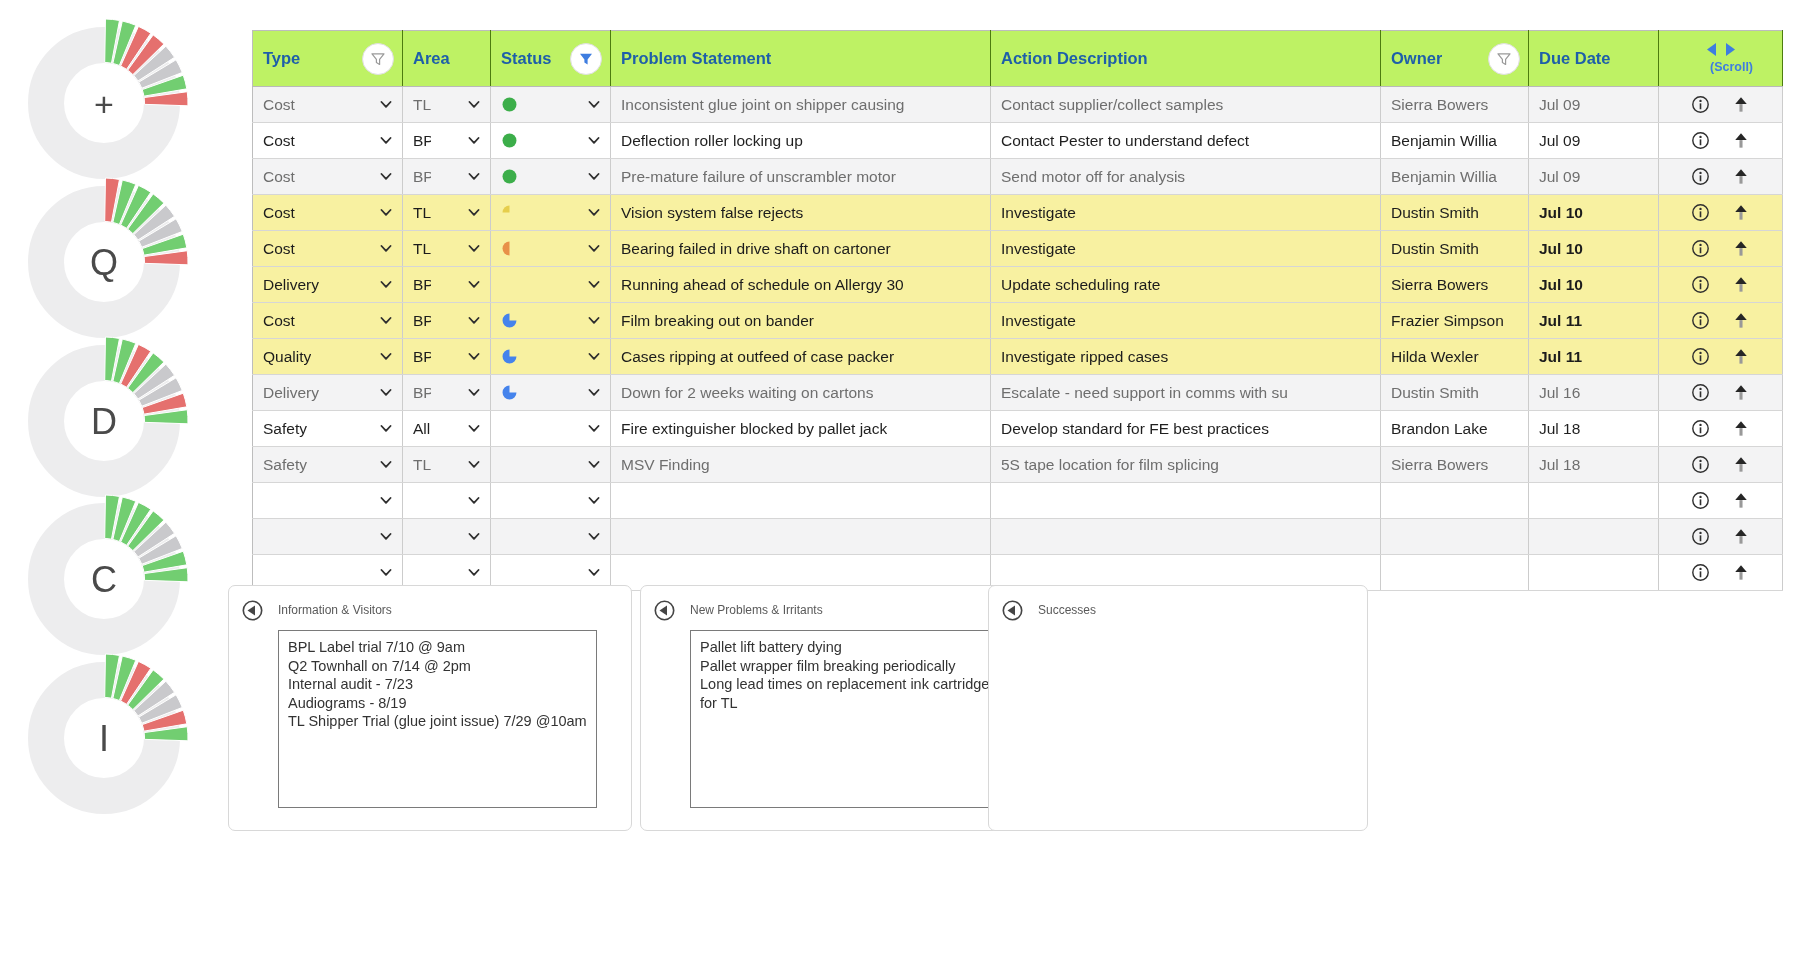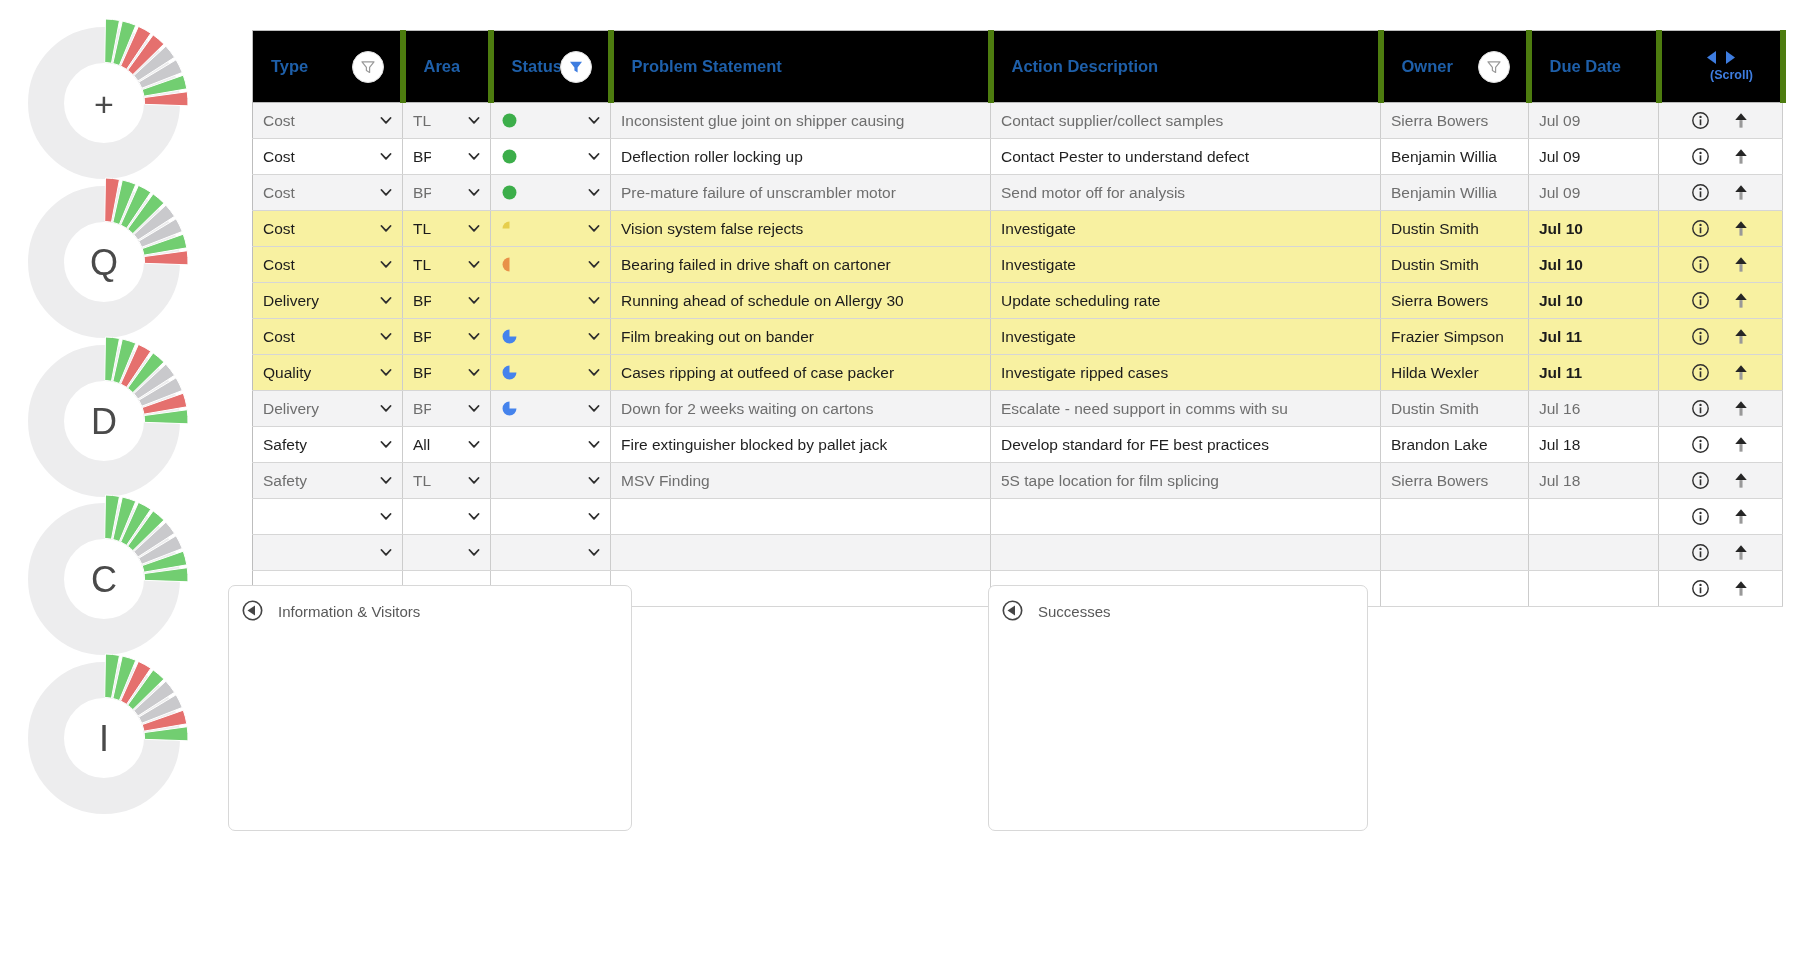--- a/index.html
+++ b/index.html
@@ -4,22 +4,22 @@
 <style>
   html,body{margin:0;padding:0;background:#fff;}
   .stage{position:relative;width:1796px;height:954px;background:#fff;overflow:hidden;
          font-family:"Liberation Sans", sans-serif;}
   
   .donuts{position:absolute;left:0;top:0;width:222px;height:954px;}
   .donut{position:absolute;left:9px;width:190px;height:190px;cursor:pointer;}
   
   .tablewrap{position:absolute;left:252px;top:30px;}
   table.grid{border-collapse:collapse;table-layout:fixed;width:1530px;border:1px solid #bdbdbd;background:#fff;}
-  table.grid th{height:55px;background:#000000;border-right:6px solid #4d7c0f;border-bottom:1px solid #b9b9b9;
-                padding:8px;vertical-align:middle;}
+  table.grid th{height:55px;background:#bef264;border-right:1px solid #4d7c0f;border-bottom:1px solid #b9b9b9;
+                padding:0;vertical-align:middle;}
   .hflex{display:flex;align-items:center;justify-content:space-between;padding:0 8px 0 10px;}
   .hlabel{color:#1E5FA9;font-size:16.5px;font-weight:700;white-space:nowrap;overflow:hidden;}
   .fcircle{width:30px;height:30px;border-radius:50%;border:1px solid #dedede;display:flex;
            align-items:center;justify-content:center;flex:0 0 auto;background:#fff;cursor:pointer;}
   .scrollhead{display:flex;flex-direction:column;align-items:center;justify-content:center;gap:4px;}
   .scrollarrows{display:flex;gap:10px;align-items:center;}
   .scrolltext{color:#3E7DE0;font-size:12.5px;font-weight:600;margin-left:22px;}
   table.grid td{height:35px;border-right:1px solid #cccccc;border-bottom:1px solid #d6d6d6;
                 padding:0;vertical-align:middle;overflow:hidden;}
   tr.band td{background:#F3F3F4;}
@@ -33,21 +33,21 @@
   .ctext{font-size:15.5px;white-space:nowrap;overflow:hidden;}
   .sicon{width:17px;height:17px;display:inline-block;flex:0 0 auto;}
   .chev{flex:0 0 auto;margin-left:6px;}
   .plaincell{padding:0 8px 0 10px;display:flex;align-items:center;height:35px;}
   .actions{display:flex;align-items:center;justify-content:center;gap:22px;height:35px;}
   .act{cursor:pointer;display:block;}
   
   .panel{position:absolute;top:585px;height:246px;background:#fff;border:1px solid #d8d8d8;
          border-radius:7px;box-sizing:border-box;}
   .picon{position:absolute;left:12px;top:13px;}
-  .ptitle{position:absolute;left:49px;top:17px;font-size:15px;color:#595959;}
+  .ptitle{position:absolute;left:49px;top:17px;font-size:12px;color:#595959;}
   .pbox{position:absolute;left:49px;top:44px;right:34px;bottom:22px;border:1px solid #7a7a7a;
         background:#fff;padding:7px 9px;font-size:14.5px;color:#333;line-height:1.28;
         white-space:pre-wrap;overflow:hidden;cursor:text;}
 </style>
 </head>
 <body>
 
 <div class="stage">
 
   <div class="donuts" id="donuts">
@@ -1040,22 +1040,39 @@
   </div>
 
   <div class="panel" style="left:228px;width:404px">
     <span class="picon">
       <svg viewBox="0 0 24 24" width="23" height="23">
           <circle cx="12" cy="12" r="9.6" fill="none" stroke="#454545" stroke-width="1.7"></circle>
           <polygon points="14.6,6.8 14.6,17.2 6.8,12" fill="#454545"></polygon>
         </svg>
     </span>
     <div class="ptitle">Information &amp; Visitors</div>
+    <div class="pbox">BPL Label trial 7/10 @ 9am
+Q2 Townhall on 7/14 @ 2pm
+Internal audit - 7/23
+Audiograms - 8/19
+TL Shipper Trial (glue joint issue) 7/29 @10am</div>
   </div>
 
+  <div class="panel" style="left:640px;width:404px">
+    <span class="picon">
+      <svg viewBox="0 0 24 24" width="23" height="23">
+          <circle cx="12" cy="12" r="9.6" fill="none" stroke="#454545" stroke-width="1.7"></circle>
+          <polygon points="14.6,6.8 14.6,17.2 6.8,12" fill="#454545"></polygon>
+        </svg>
+    </span>
+    <div class="ptitle">New Problems &amp; Irritants</div>
+    <div class="pbox">Pallet lift battery dying
+Pallet wrapper film breaking periodically
+Long lead times on replacement ink cartridges for TL</div>
+  </div>
 
   <div class="panel" style="left:988px;width:380px">
     <span class="picon">
       <svg viewBox="0 0 24 24" width="23" height="23">
           <circle cx="12" cy="12" r="9.6" fill="none" stroke="#454545" stroke-width="1.7"></circle>
           <polygon points="14.6,6.8 14.6,17.2 6.8,12" fill="#454545"></polygon>
         </svg>
     </span>
     <div class="ptitle">Successes</div>
   </div>

